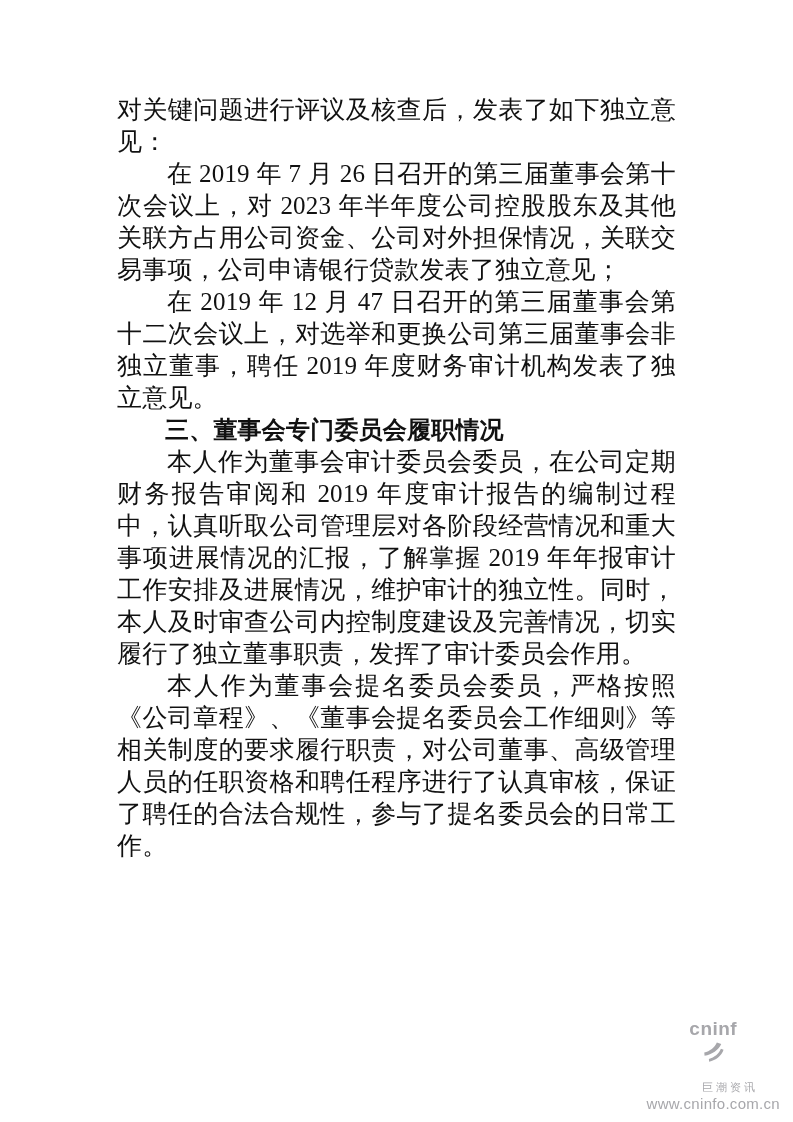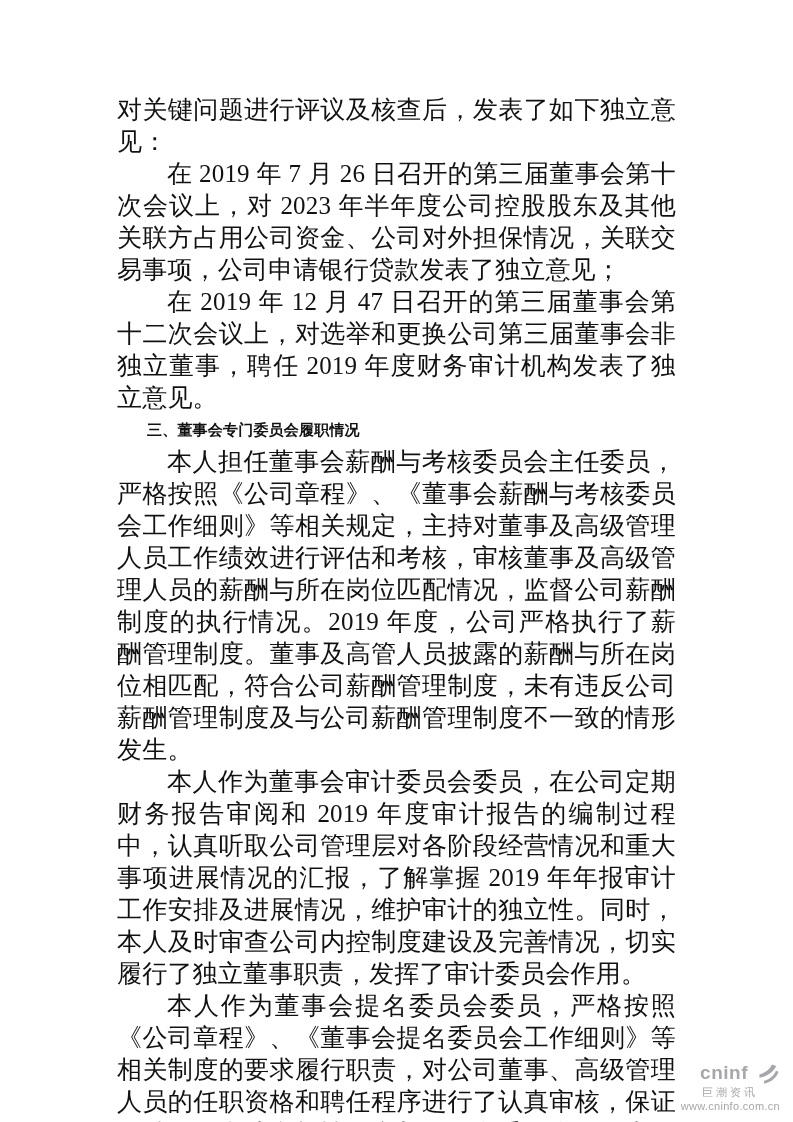--- a/index.html
+++ b/index.html
@@ -30,76 +30,76 @@
     line-height: 32px;
     text-align: justify;
     text-indent: 2em;
     letter-spacing: 0.2px;
     word-break: break-all;
   }
   .para.no-indent {
     text-indent: 0;
   }
   .heading {
-    font-size: 15px;
+    font-size: 24px;
     line-height: 32px;
     font-weight: bold;
     text-indent: 2em;
     letter-spacing: 0.2px;
   }
   .footer-logo {
     position: absolute;
     right: 13px;
     bottom: 10px;
     text-align: right;
     line-height: 1.1;
     user-select: none;
   }
   .logo-row {
     display: flex;
     align-items: center;
     justify-content: flex-end;
-    gap: 8px;
+    gap: 2px;
+    flex-direction: column;
   }
   .logo-text {
     font-family: "Liberation Sans", "DejaVu Sans", sans-serif;
     font-weight: bold;
     font-size: 19px;
     letter-spacing: 0.5px;
   }
   .logo-icon {
     display: inline-block;
     width: 24px;
     height: 22px;
   }
   .logo-sub {
     font-family: "Liberation Sans", "DejaVu Sans", sans-serif;
     font-size: 11px;
     letter-spacing: 3px;
-    margin-top: 1px;
+    margin-top: 18px;
     margin-right: 22px;
   }
   .logo-url {
     font-family: "Liberation Sans", "DejaVu Sans", sans-serif;
-    font-size: 11px;
+    font-size: 15px;
     letter-spacing: 0.3px;
     margin-top: 2px;
   }
 </style>
 </head>
 <body>
 
 <div class="page">
 
   <div class="content">
     <p class="para no-indent">对关键问题进行评议及核查后，发表了如下独立意见：</p>
     <p class="para">在 2019 年 7 月 26 日召开的第三届董事会第十次会议上，对 2023 年半年度公司控股股东及其他关联方占用公司资金、公司对外担保情况，关联交易事项，公司申请银行贷款发表了独立意见；</p>
     <p class="para">在 2019 年 12 月 47 日召开的第三届董事会第十二次会议上，对选举和更换公司第三届董事会非独立董事，聘任 2019 年度财务审计机构发表了独立意见。</p>
     <h3 class="heading">三、董事会专门委员会履职情况</h3>
-    <p class="para">本人担任董事会薪酬与考核委员会主任委员，严格按照《公司章程》、《董事会薪酬与考核委员会工作细则》等相关规定，主持对董事及高级管理人员工作绩效进行评估和考核，审核董事及高级管理人员的薪酬与所在岗位匹配情况，监督公司薪酬制度的执行情况。2019 年度，公司严格执行了薪酬管理制度。董事及高管人员披露的薪酬与所在岗位相匹配，符合公司薪酬管理制度，未有违反公司薪酬管理制度及与公司薪酬管理制度不一致的情形发生。</p>
     <p class="para">本人作为董事会审计委员会委员，在公司定期财务报告审阅和 2019 年度审计报告的编制过程中，认真听取公司管理层对各阶段经营情况和重大事项进展情况的汇报，了解掌握 2019 年年报审计工作安排及进展情况，维护审计的独立性。同时，本人及时审查公司内控制度建设及完善情况，切实履行了独立董事职责，发挥了审计委员会作用。</p>
     <p class="para">本人作为董事会提名委员会委员，严格按照《公司章程》、《董事会提名委员会工作细则》等相关制度的要求履行职责，对公司董事、高级管理人员的任职资格和聘任程序进行了认真审核，保证了聘任的合法合规性，参与了提名委员会的日常工作。</p>
   </div>
 
   <div class="footer-logo" style="color:#a7a7ab">
     <div class="logo-row">
       <span class="logo-text">cninf</span>
       <span class="logo-icon">
         <svg viewBox="0 0 24 24" width="24" height="22" aria-hidden="true">
           <path d="M2.5 12.5 C8.5 11 14 7 16.2 1.5 L21 3.2 C18 10 11 14.5 2.8 16.2 Z" fill="#a7a7ab"></path>

